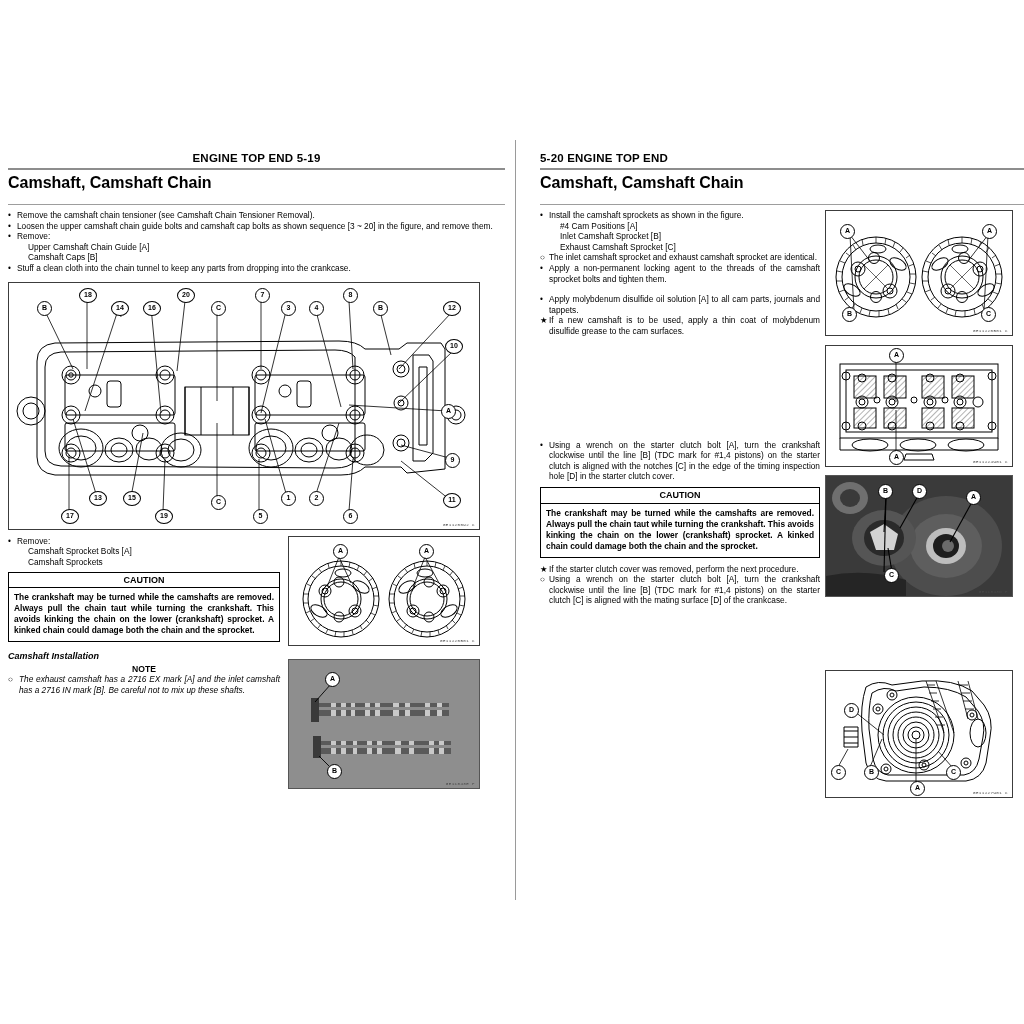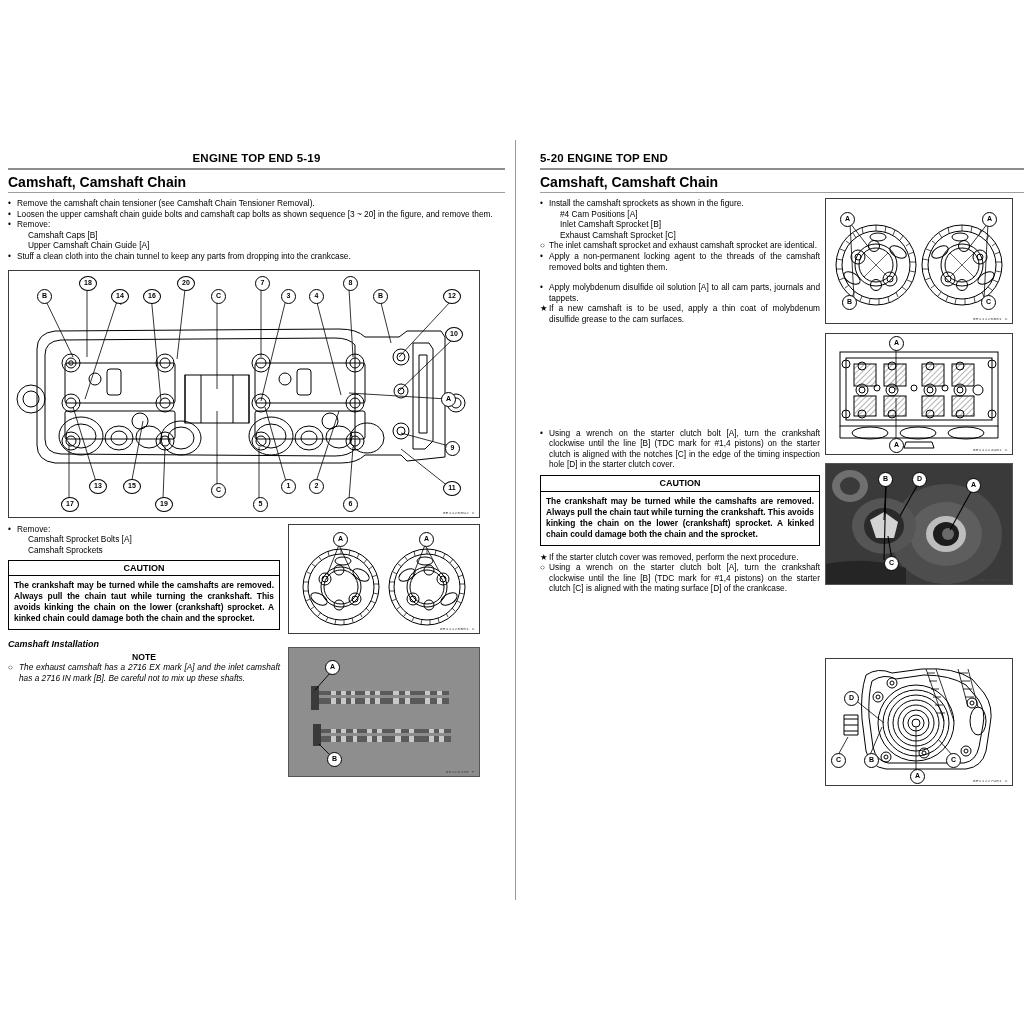--- a/index.html
+++ b/index.html
@@ -28,21 +28,21 @@
     font-size:11.5px;font-weight:bold;letter-spacing:.2px;
     height:16px;line-height:16px;
   }
   .runhead.right-align{text-align:center;}
   .runhead.left-align{text-align:left;}
 
   .rule{height:2px;background:#8d8d8d;margin-top:2px;}
   .rule.thin{height:1px;background:#9d9d9d;}
 
   .sectitle{
-    font-size:14px;font-weight:bold;margin-top:4px;margin-bottom:2px;
+    font-size:16px;font-weight:bold;margin-top:4px;margin-bottom:12px;
   }
 
   
   .body{font-size:8.3px;line-height:10.6px;}
   .bi{
     position:relative;padding-left:9px;margin:0 0 0 0;
     text-align:justify;
   }
   .bi .mk{position:absolute;left:0;top:0;}
   .bi.nofill{text-align:left;}
@@ -103,22 +103,22 @@
           <span>Remove the camshaft chain tensioner (see Camshaft Chain Tensioner Removal).</span>
         </div>
         <div class="bi">
           <span class="mk">•</span>
           <span>Loosen the upper camshaft chain guide bolts and camshaft cap bolts as shown sequence [3 ~ 20] in the figure, and remove them.</span>
         </div>
         <div class="bi nofill">
           <span class="mk">•</span>
           <span>Remove:</span>
         </div>
+        <div class="sub">Upper Camshaft Chain Guide [A]</div>
         <div class="sub">Camshaft Caps [B]</div>
-        <div class="sub">Upper Camshaft Chain Guide [A]</div>
         <div class="bi nofill">
           <span class="mk">•</span>
           <span>Stuff a clean cloth into the chain tunnel to keep any parts from dropping into the crankcase.</span>
         </div>
       </div>
 
       <div class="fig" style="margin-top:8px;width:472px;height:248px;">
         <svg width="470" height="246" viewBox="0 0 470 246">
           <g fill="none" stroke="#000" stroke-width="1">
 
@@ -409,21 +409,21 @@
           <div class="sub">#4 Cam Positions [A]</div>
           <div class="sub">Inlet Camshaft Sprocket [B]</div>
           <div class="sub">Exhaust Camshaft Sprocket [C]</div>
 
           <div class="bi">
             <span class="mk">○</span>
             <span>The inlet camshaft sprocket and exhaust camshaft sprocket are identical.</span>
           </div>
           <div class="bi">
             <span class="mk">•</span>
-            <span>Apply a non-permanent locking agent to the threads of the camshaft removed bolts and tighten them.</span>
+            <span>Apply a non-permanent locking agent to the threads of the camshaft sprocket bolts and tighten them.</span>
           </div>
 
 
           <div class="bi" style="margin-top:10px;">
             <span class="mk">•</span>
             <span>Apply molybdenum disulfide oil solution [A] to all cam parts, journals and tappets.</span>
           </div>
           <div class="bi">
             <span class="mk">★</span>
             <span>If a new camshaft is to be used, apply a thin coat of molybdenum disulfide grease to the cam surfaces.</span>

